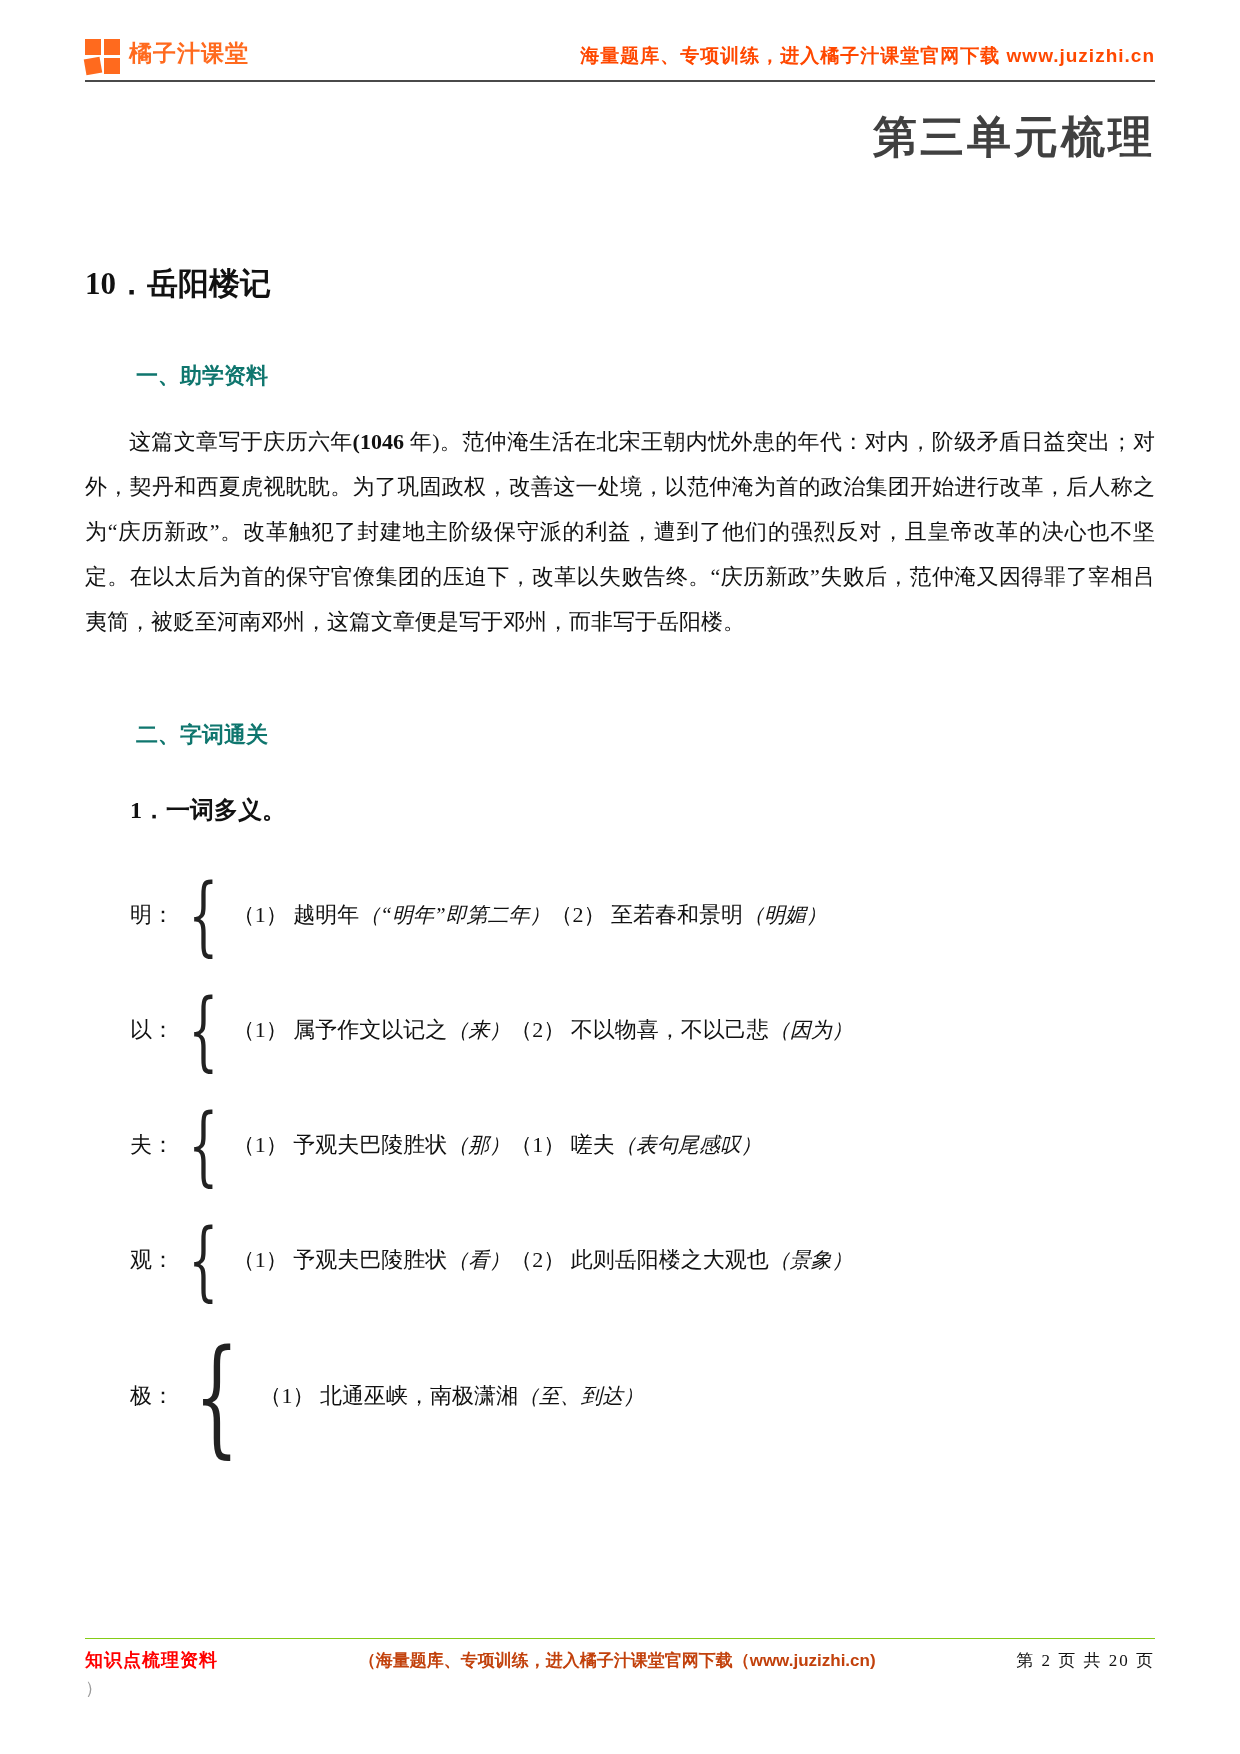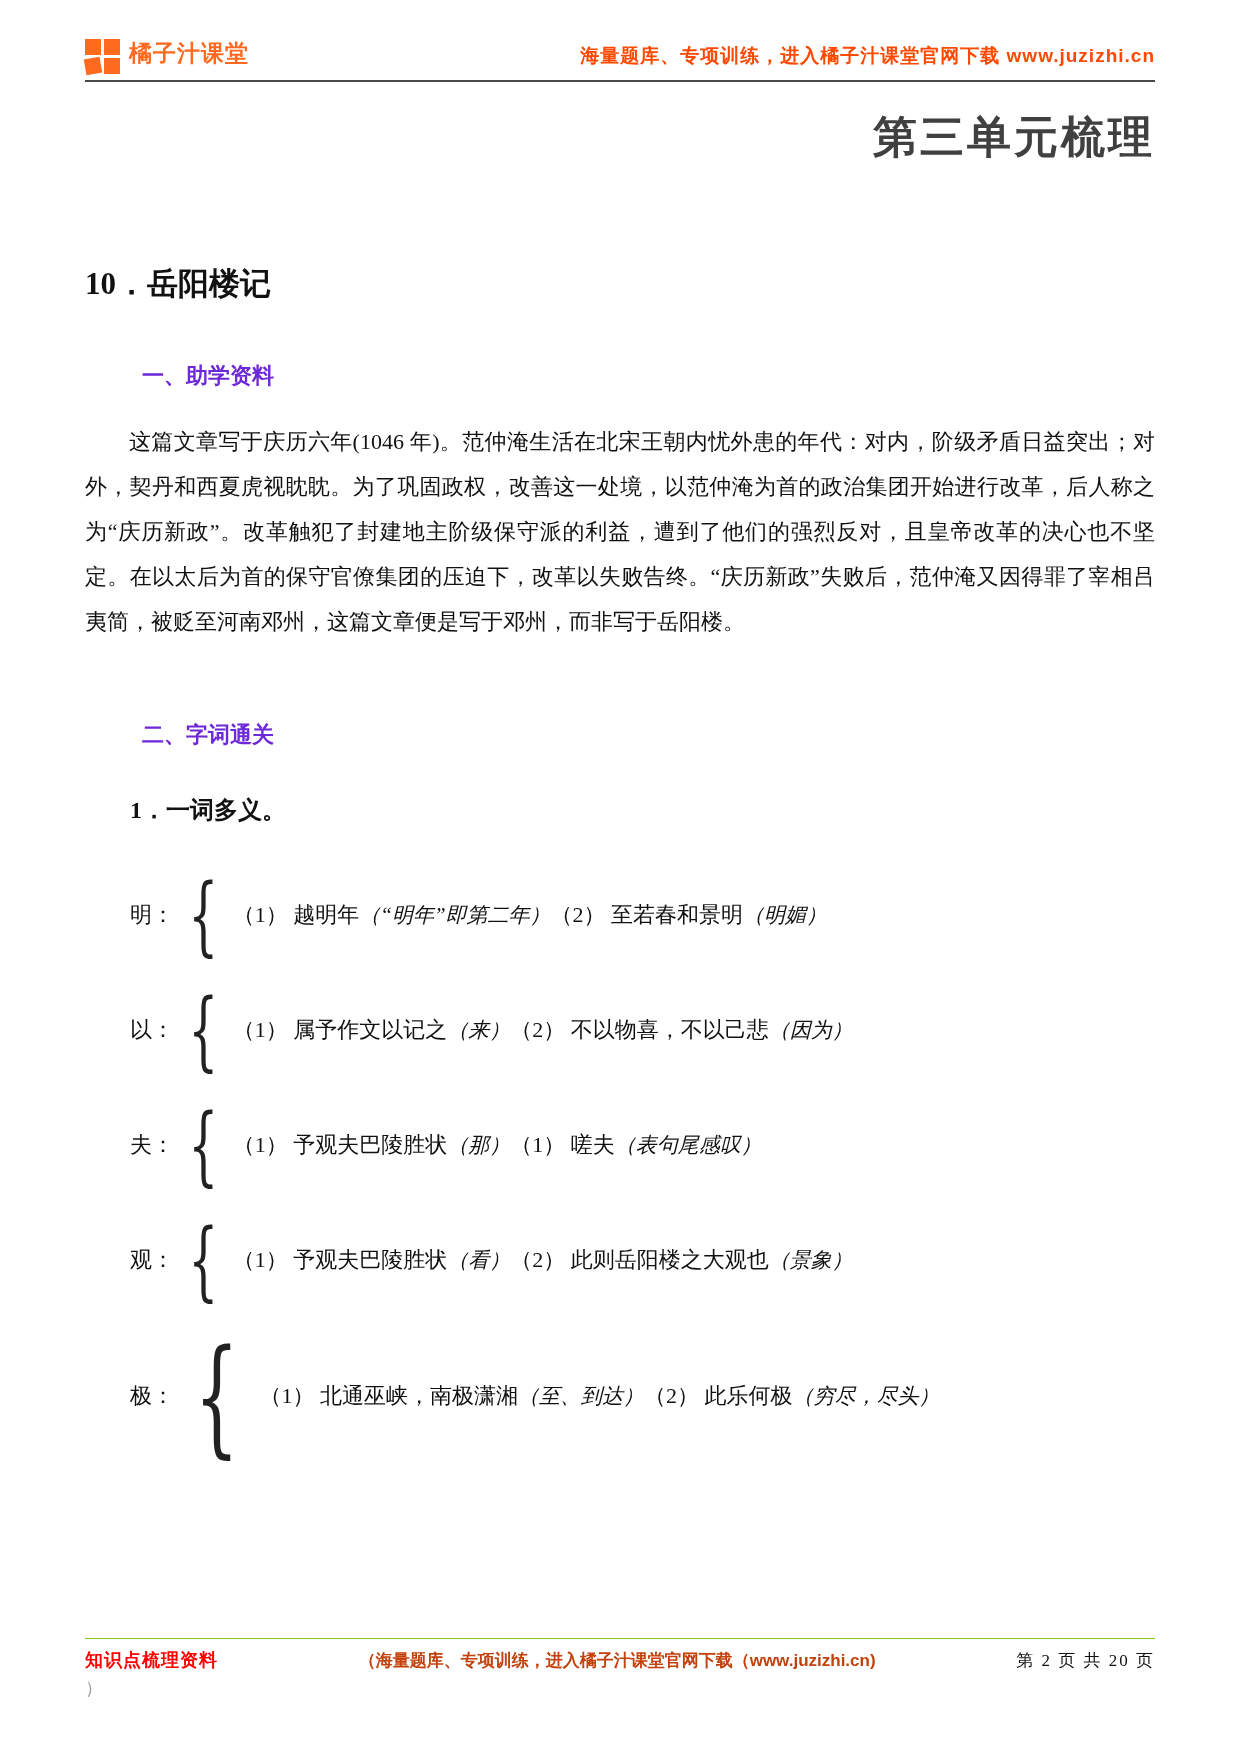--- a/index.html
+++ b/index.html
@@ -46,38 +46,38 @@
     font-size:44px; font-weight:600; letter-spacing:3px;
     color:#404040;
   }
 
   .lesson-heading {
     margin:96px 0 0 0;
     font-size:31px; font-weight:bold; color:#111;
   }
 
   .sec-heading {
-    margin:12px; font-size:22px; font-weight:bold; color:#6d28d9;
+    margin:6px; font-size:22px; font-weight:bold; color:#0f766e;
     padding-left:45px;
   }
   .sec1 { margin-top:56px; }
   .sec2 { margin-top:76px; }
   .sub-heading {
     margin:44px 0 0 0; font-size:24px; font-weight:bold; color:#111;
     padding-left:45px;
   }
 
   .body-para {
     margin:28px 0 0 0;
     font-size:22px; line-height:45px;
     text-align:justify;
     text-indent:2em;
     color:#111;
   }
-  .body-para .bnum { font-weight:normal; }
+  .body-para .bnum { font-weight:bold; }
 
   
   .entries { margin-top:46px; padding-left:45px; }
   .entry { display:flex; align-items:center; margin-bottom:29px; }
   .entry-word { width:52px; font-size:22px; color:#111; flex:none; }
   .brace {
     flex:none;
     font-family:"DejaVu Serif",serif;
     font-weight:200; color:#222;
     display:inline-block;
@@ -205,24 +205,20 @@
       </div>
 
       <div class="entry">
         <span class="entry-word">极：</span>
         <span class="brace brace-3">{</span>
         <div class="entry-items">
           <div class="item">
               <span class="main">（1） 北通巫峡，南极潇湘</span>
               <span class="note">（至、到达）</span>
             </div>
-          <div class="item">
-              <span class="main">（2） 此乐何极</span>
-              <span class="note">（穷尽，尽头）</span>
-            </div>
         </div>
       </div>
 
     </div>
   </div>
 
   <footer class="footer">
     <div class="footer-row">
       <div class="footer-left">知识点梳理资料</div>
       <div class="footer-center">（海量题库、专项训练，进入橘子汁课堂官网下载（www.juzizhi.cn)</div>

